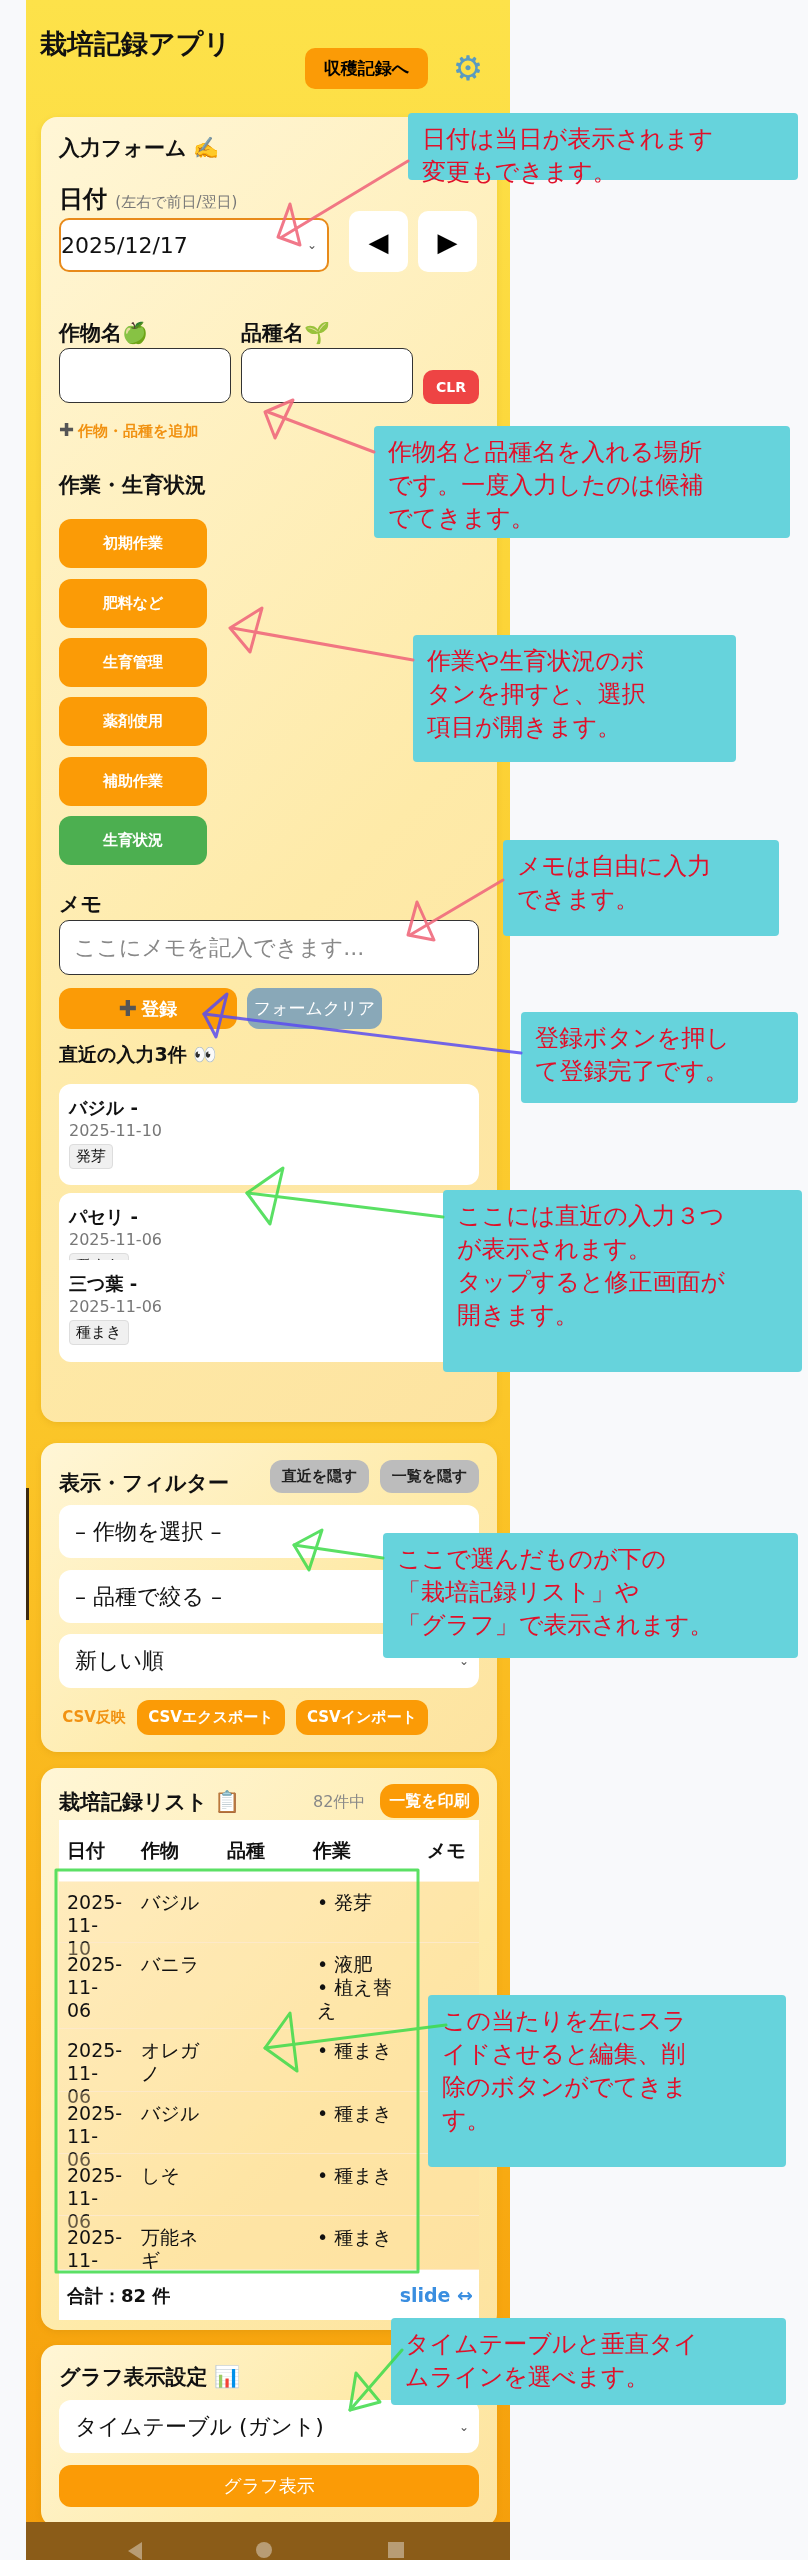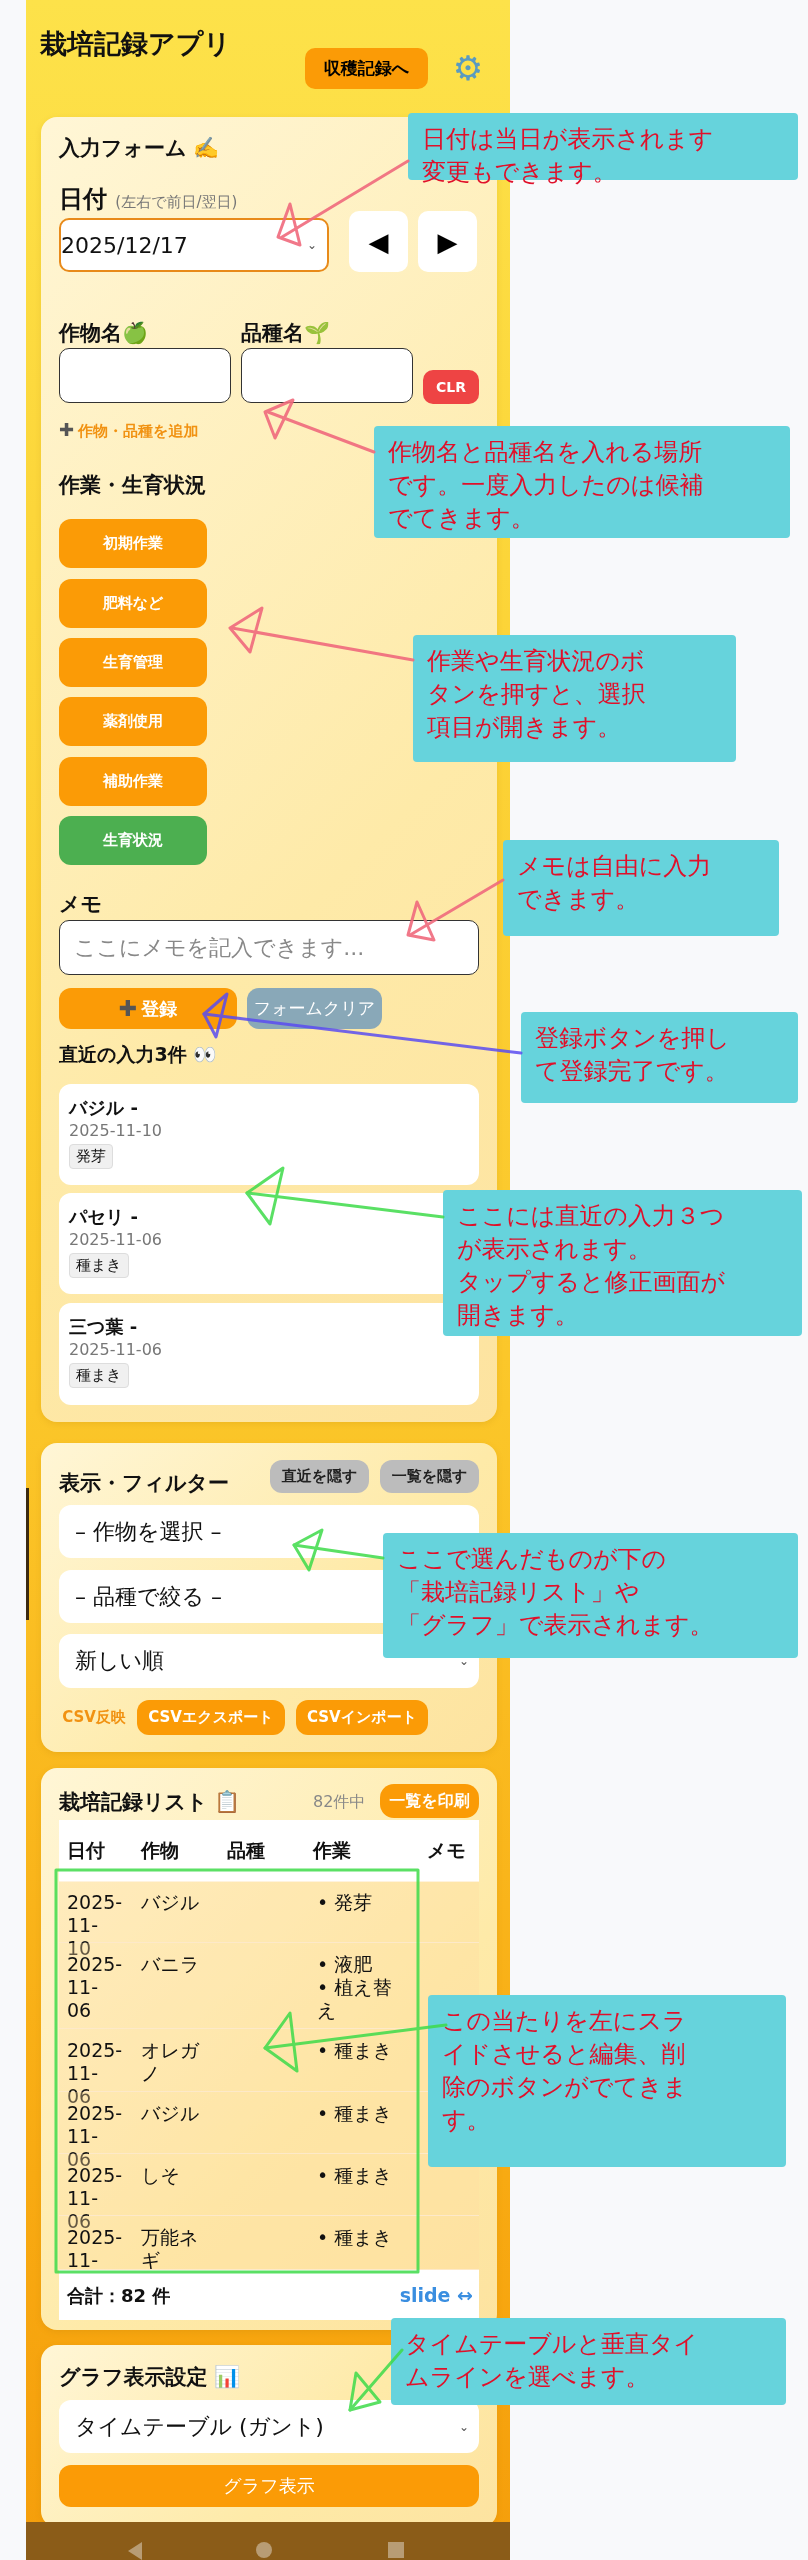--- a/index.html
+++ b/index.html
@@ -120,21 +120,21 @@
     <div class="rcard" style="top:967px; height:101px;">
       <div class="name">バジル -</div>
       <div class="date">2025-11-10</div>
       <div class="tag">発芽</div>
     </div>
     <div class="rcard" style="top:1076px; height:101px;">
       <div class="name">パセリ -</div>
       <div class="date">2025-11-06</div>
       <div class="tag">種まき</div>
     </div>
-    <div class="rcard" style="top:1186px; height:102px;">
+    <div class="rcard" style="top:1143px; height:102px;">
       <div class="name">三つ葉 -</div>
       <div class="date">2025-11-06</div>
       <div class="tag">種まき</div>
     </div>
   </div>
 
   <div class="card" style="top:1443px; height:309px;">
     <div class="sec-title" style="top:26px;">表示・フィルター</div>
     <div class="gray-btn" style="left:229px; top:17px; width:99px; height:33px;">直近を隠す</div>
     <div class="gray-btn" style="left:339px; top:17px; width:99px; height:33px;">一覧を隠す</div>
@@ -241,21 +241,21 @@
 <div class="annot" style="left:374px; top:426px; width:416px; height:112px;">作物名と品種名を入れる場所
 です。一度入力したのは候補
 でてきます。</div>
 <div class="annot" style="left:413px; top:635px; width:323px; height:127px;">作業や生育状況のボ
 タンを押すと、選択
 項目が開きます。</div>
 <div class="annot" style="left:503px; top:840px; width:276px; height:96px;">メモは自由に入力
 できます。</div>
 <div class="annot" style="left:521px; top:1012px; width:277px; height:91px;">登録ボタンを押し
 て登録完了です。</div>
-<div class="annot" style="left:443px; top:1190px; width:359px; height:146px;">ここには直近の入力３つ
+<div class="annot" style="left:443px; top:1190px; width:359px; height:182px;">ここには直近の入力３つ
 が表示されます。
 タップすると修正画面が
 開きます。</div>
 <div class="annot" style="left:383px; top:1533px; width:415px; height:125px;">ここで選んだものが下の
 「栽培記録リスト」や
 「グラフ」で表示されます。</div>
 <div class="annot" style="left:428px; top:1995px; width:358px; height:172px;">この当たりを左にスラ
 イドさせると編集、削
 除のボタンがでてきま
 す。</div>

